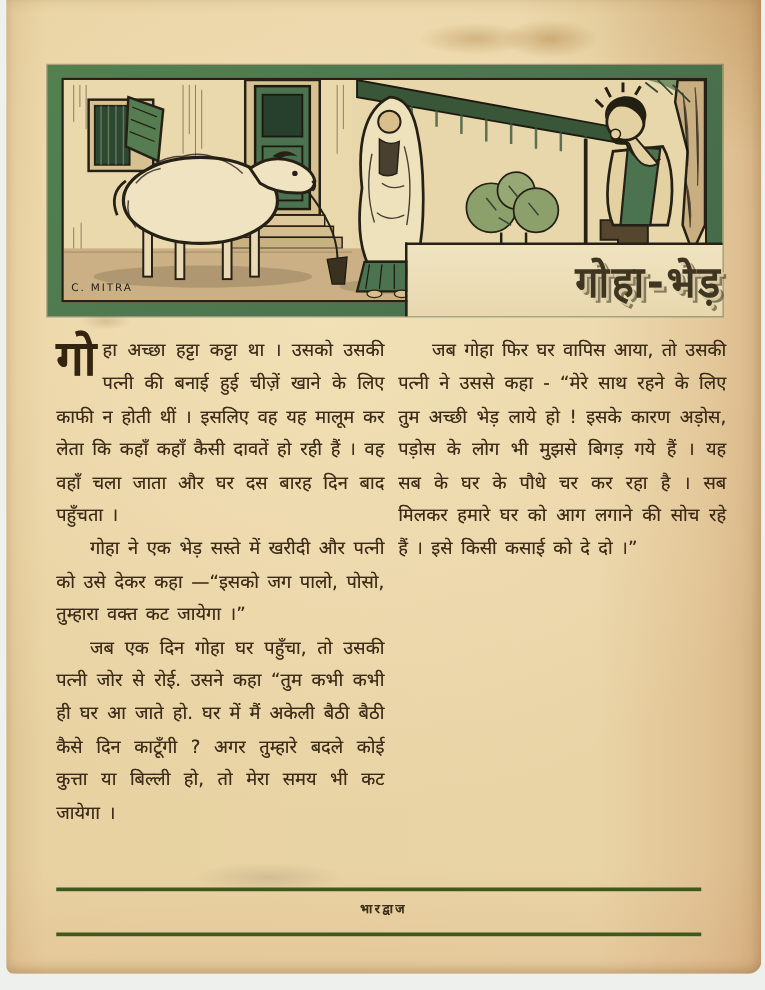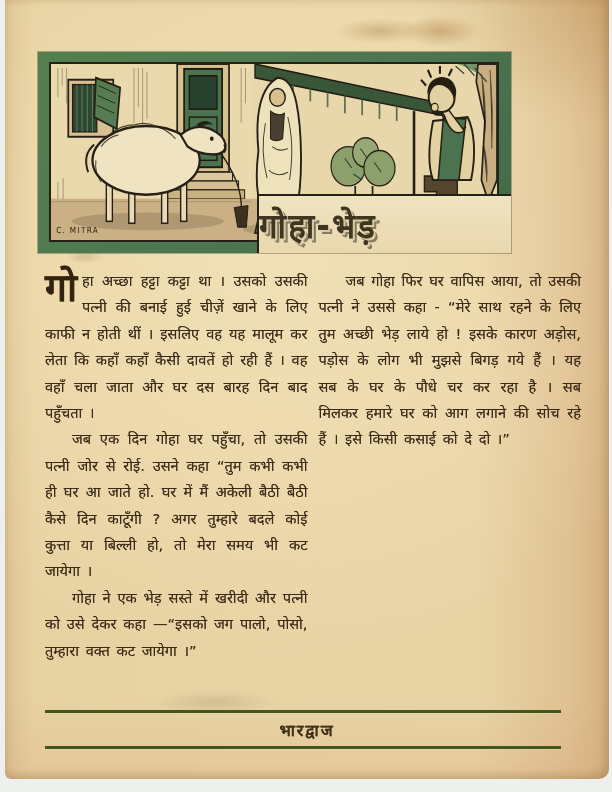--- a/index.html
+++ b/index.html
@@ -21,34 +21,34 @@
     border-radius:0 0 10px 6px;
     box-shadow:inset 0 -4px 8px rgba(120,85,40,.22), inset -5px 0 10px rgba(140,100,50,.18);
   }
   .stain{position:absolute;border-radius:50%;pointer-events:none;}
   .stain.s1{left:330px;top:18px;width:90px;height:26px;background:radial-gradient(closest-side,rgba(150,100,35,.30),rgba(150,100,35,0));}
   .stain.s2{left:150px;top:690px;width:120px;height:24px;background:radial-gradient(closest-side,rgba(110,100,80,.18),rgba(110,100,80,0));}
   .stain.s3{left:60px;top:250px;width:40px;height:14px;background:radial-gradient(closest-side,rgba(120,90,40,.20),rgba(120,90,40,0));}
 
   
   .illo-frame{
-    position:absolute;left:33px;top:52px;width:473px;height:201px;
+    position:absolute;left:33px;top:52px;width:540px;height:201px;
     background:linear-gradient(135deg,#54804f 0%,#4c7550 55%,#436a47 100%);
     box-shadow:0 0 0 1px rgba(40,60,40,.35);
   }
   .illo-art{
     position:absolute;left:11px;top:10px;right:12px;bottom:11px;
     background:#e9d7ac;border:2px solid #262116;overflow:hidden;
   }
   .illo-art svg{display:block;width:100%;height:100%;}
   .title-box{
     position:absolute;right:0;bottom:0;width:252px;height:57px;
     background:linear-gradient(180deg,#efe3c0,#e9d8ae);
     border-top:2px solid #262116;border-left:2px solid #262116;
-    z-index:3;display:flex;align-items:center;justify-content:flex-start;
+    z-index:3;display:flex;align-items:center;justify-content:flex-end;
   }
   .story-title{
     font-size:33px;font-weight:bold;color:#3e3620;letter-spacing:2px;
     text-shadow:2px 2px 0 rgba(225,210,170,.9), 4px 4px 0 rgba(50,44,26,.55);
     transform:scaleY(1.05);white-space:nowrap;
   }
 
   
   .columns{
     position:absolute;left:40px;top:268px;width:536px;
@@ -65,21 +65,21 @@
     float:left;font-size:39px;line-height:34px;font-weight:bold;
     padding:3px 5px 0 0;color:#33240f;
   }
 
   
   .rule{position:absolute;left:40px;width:516px;height:2.5px;background:#41571e;box-shadow:0 1px 0 rgba(230,215,170,.5);}
   .rule.top{top:710px;}
   .rule.bottom{top:746px;}
   .footer-text{
     position:absolute;left:0;right:0;top:719px;text-align:center;
-    font-size:16px;letter-spacing:2px;color:#40301a;font-weight:bold;
+    font-size:10px;letter-spacing:2px;color:#40301a;font-weight:bold;
     text-shadow:0 0 .5px rgba(64,48,26,.6);
   }
 </style>
 </head>
 <body>
 
 <div class="page">
   <div class="stain s1"></div>
   <div class="stain s2"></div>
   <div class="stain s3"></div>
@@ -185,22 +185,22 @@
     </div>
 
     <div class="title-box">
       <div class="story-title">गोहा-भेड़</div>
     </div>
   </div>
 
   <div class="columns">
     <div class="col">
       <p><span class="dropcap">गो</span><span>हा अच्छा हट्टा कट्टा था । उसको उसकी पत्नी की बनाई हुई चीज़ें खाने के लिए काफी न होती थीं । इसलिए वह यह मालूम कर लेता कि कहाँ कहाँ कैसी दावतें हो रही हैं । वह वहाँ चला जाता और घर दस बारह दिन बाद पहुँचता ।</span></p>
+      <p class="indent">गोहा ने एक भेड़ सस्ते में खरीदी और पत्नी को उसे देकर कहा —“इसको जग पालो, पोसो, तुम्हारा वक्त कट जायेगा ।”</p>
       <p class="indent">जब एक दिन गोहा घर पहुँचा, तो उसकी पत्नी जोर से रोई. उसने कहा “तुम कभी कभी ही घर आ जाते हो. घर में मैं अकेली बैठी बैठी कैसे दिन काटूँगी ? अगर तुम्हारे बदले कोई कुत्ता या बिल्ली हो, तो मेरा समय भी कट जायेगा ।</p>
-      <p class="indent">गोहा ने एक भेड़ सस्ते में खरीदी और पत्नी को उसे देकर कहा —“इसको जग पालो, पोसो, तुम्हारा वक्त कट जायेगा ।”</p>
     </div>
     <div class="col">
       <p class="indent">जब गोहा फिर घर वापिस आया, तो उसकी पत्नी ने उससे कहा - “मेरे साथ रहने के लिए तुम अच्छी भेड़ लाये हो ! इसके कारण अड़ोस, पड़ोस के लोग भी मुझसे बिगड़ गये हैं । यह सब के घर के पौधे चर कर रहा है । सब मिलकर हमारे घर को आग लगाने की सोच रहे हैं । इसे किसी कसाई को दे दो ।”</p>
     </div>
   </div>
 
   <div class="rule top"></div>
   <div class="footer-text">भारद्वाज</div>
   <div class="rule bottom"></div>
 </div>

